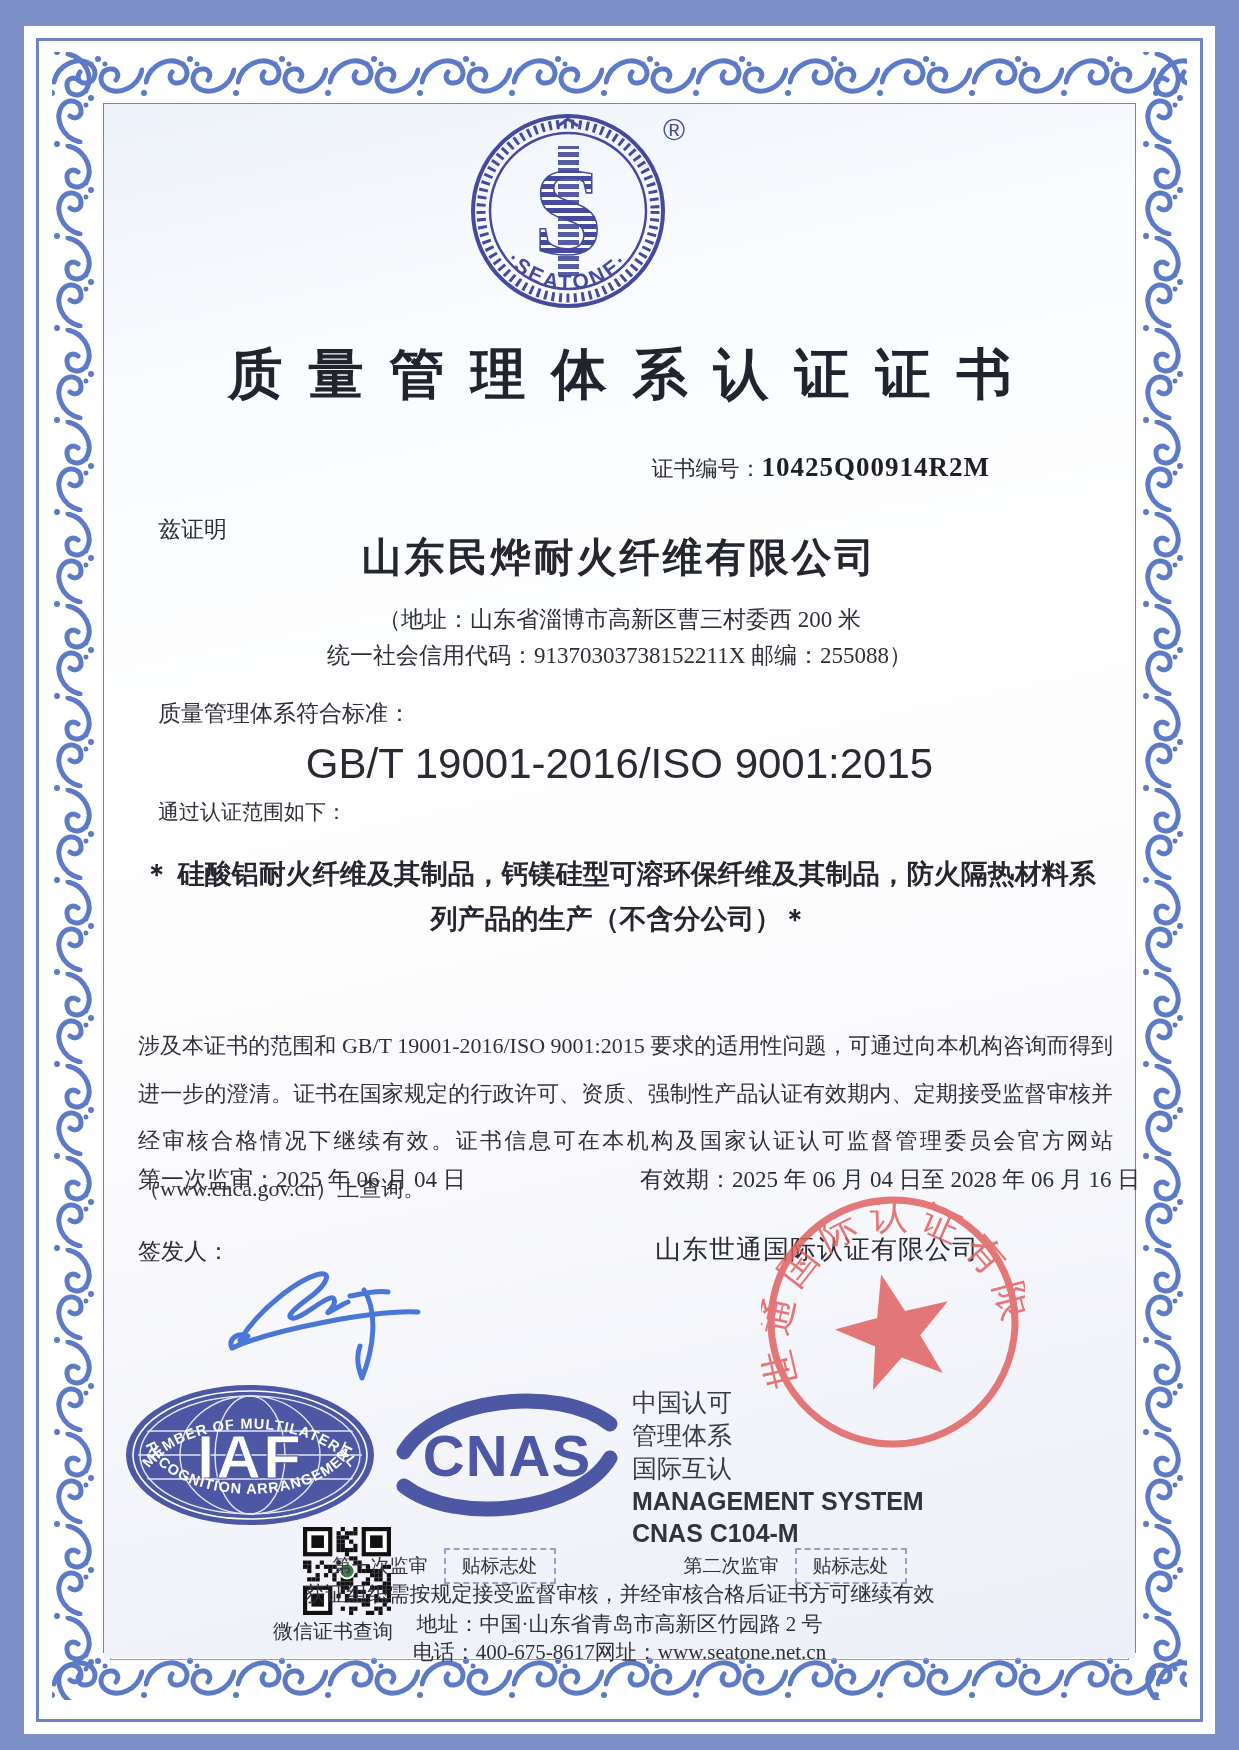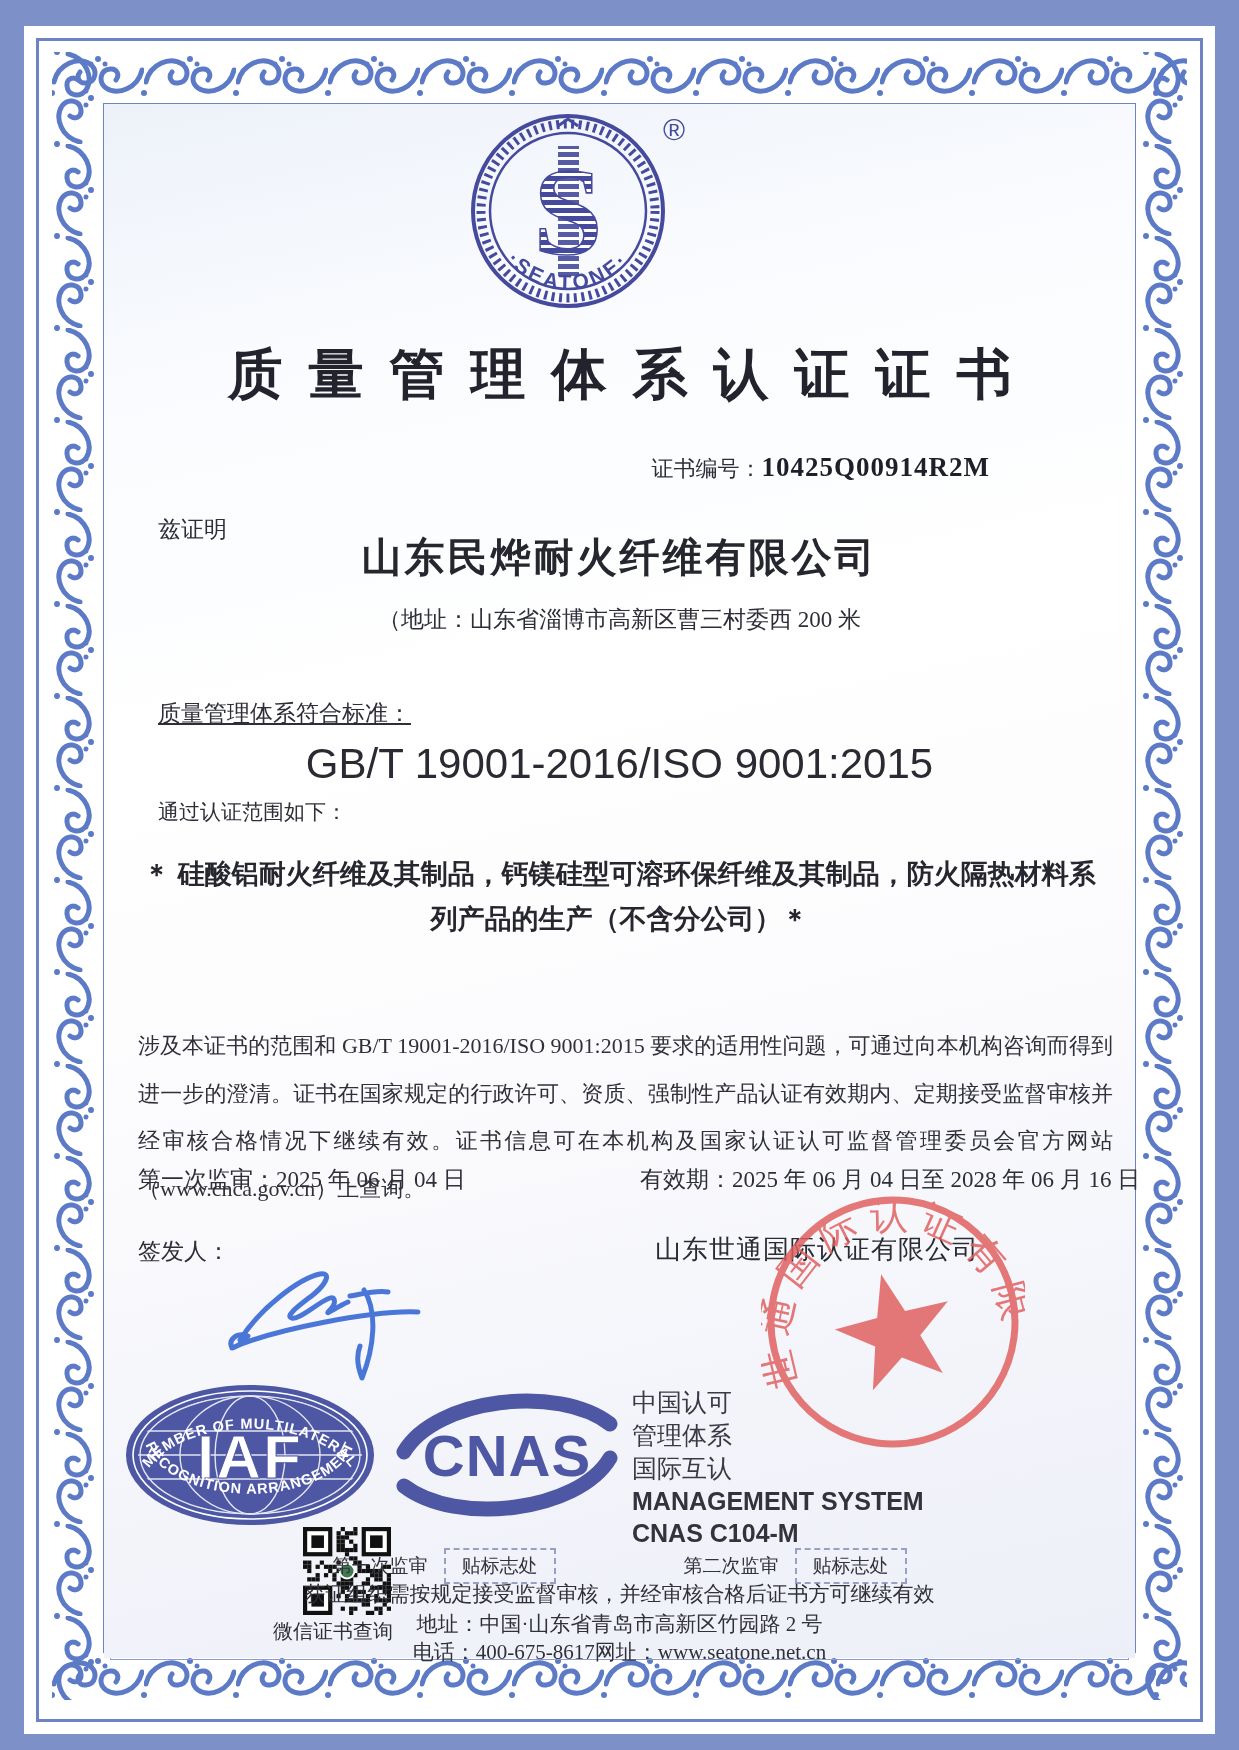--- a/index.html
+++ b/index.html
@@ -18,21 +18,21 @@
   .orn-right{left:1141px;top:52px;width:46px;height:1648px;}
   .abs{position:absolute;}
   .ctr{left:104px;right:104px;text-align:center;}
   .title{top:338px;font-size:55px;font-weight:bold;color:#23232e;letter-spacing:26px;text-indent:26px;}
   .certno{top:452px;right:249px;font-size:22px;color:#2e2e38;}
   .certno b{font-size:27px;color:#1f1f2a;letter-spacing:1px;}
   .certify{left:158px;top:514px;font-size:23px;color:#2e2e38;}
   .company{top:530px;font-size:40px;font-weight:bold;color:#26262e;font-family:"Liberation Sans",sans-serif;letter-spacing:3px;}
   .addr1{top:604px;font-size:23px;color:#2e2e38;}
   .addr2{top:640px;font-size:23px;color:#2e2e38;}
-  .stdlabel{left:158px;top:698px;font-size:23px;color:#2e2e38;text-decoration:underline;}
+  .stdlabel{left:158px;top:698px;font-size:23px;color:#2e2e38;}
   .stdvalue{top:740px;font-size:42px;color:#2a2a32;font-family:"Liberation Sans",sans-serif;}
   .scopelabel{left:158px;top:798px;font-size:21px;color:#2e2e38;}
   .scopetext{left:140px;width:959px;top:852px;font-size:27px;line-height:1.68;font-weight:bold;
     color:#26262e;font-family:"Liberation Sans",sans-serif;text-align:center;}
   .legal{left:138px;width:975px;top:1022px;font-size:22px;line-height:2.16;color:#30303a;text-align:justify;}
   .daterow{top:1164px;font-size:23px;color:#2e2e38;}
   .date-issue{left:138px;}
   .date-valid{left:640px;}
   .signer{left:138px;top:1236px;font-size:23px;color:#2e2e38;}
   .issuer{left:655px;top:1232px;font-size:26px;color:#2b2b33;letter-spacing:1px;}
@@ -118,20 +118,21 @@
 
   <div class="abs ctr title">质量管理体系认证证书</div>
 
   <div class="abs certno">
     <span>证书编号：</span><b>10425Q00914R2M</b>
   </div>
 
   <div class="abs certify">兹证明</div>
   <div class="abs ctr company">山东民烨耐火纤维有限公司</div>
   <div class="abs ctr addr1">（地址：山东省淄博市高新区曹三村委西 200 米</div>
+  <div class="abs ctr addr2">统一社会信用代码：91370303738152211X  邮编：255088）</div>
 
   <div class="abs stdlabel">质量管理体系符合标准：</div>
   <div class="abs ctr stdvalue">GB/T 19001-2016/ISO 9001:2015</div>
 
   <div class="abs scopelabel">通过认证范围如下：</div>
   <div class="abs scopetext">＊ 硅酸铝耐火纤维及其制品，钙镁硅型可溶环保纤维及其制品，防火隔热材料系列产品的生产（不含分公司）＊</div>
 
   <div class="abs legal">涉及本证书的范围和 GB/T 19001-2016/ISO 9001:2015 要求的适用性问题，可通过向本机构咨询而得到进一步的澄清。证书在国家规定的行政许可、资质、强制性产品认证有效期内、定期接受监督审核并经审核合格情况下继续有效。证书信息可在本机构及国家认证认可监督管理委员会官方网站（www.cnca.gov.cn）上查询。</div>
 
   <div class="abs daterow date-issue">

